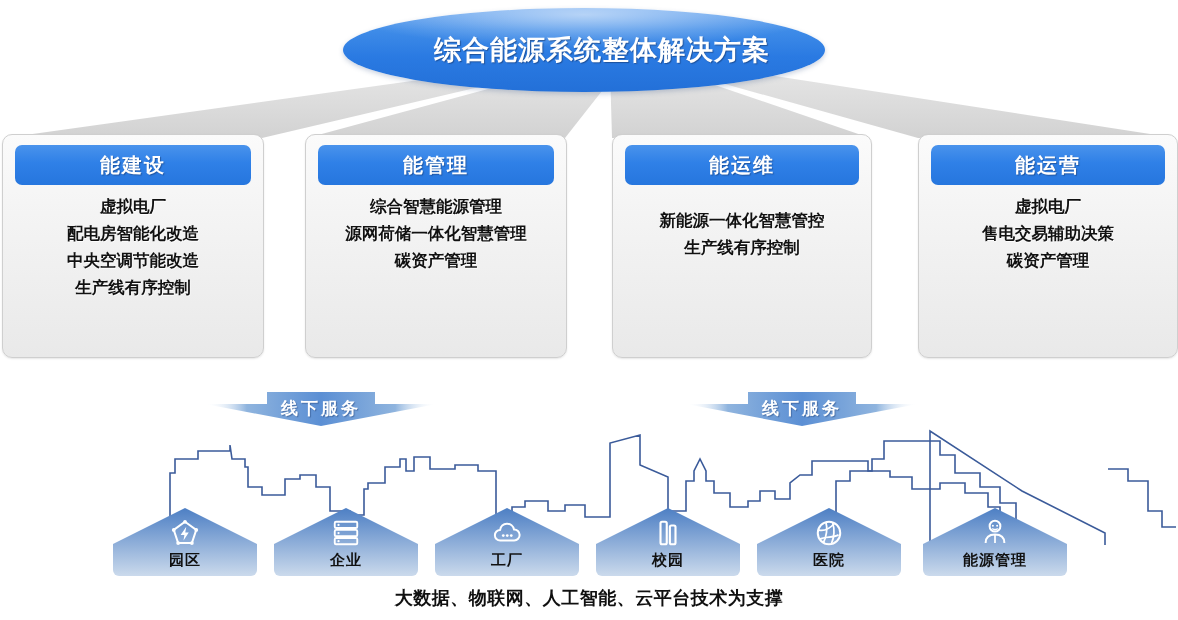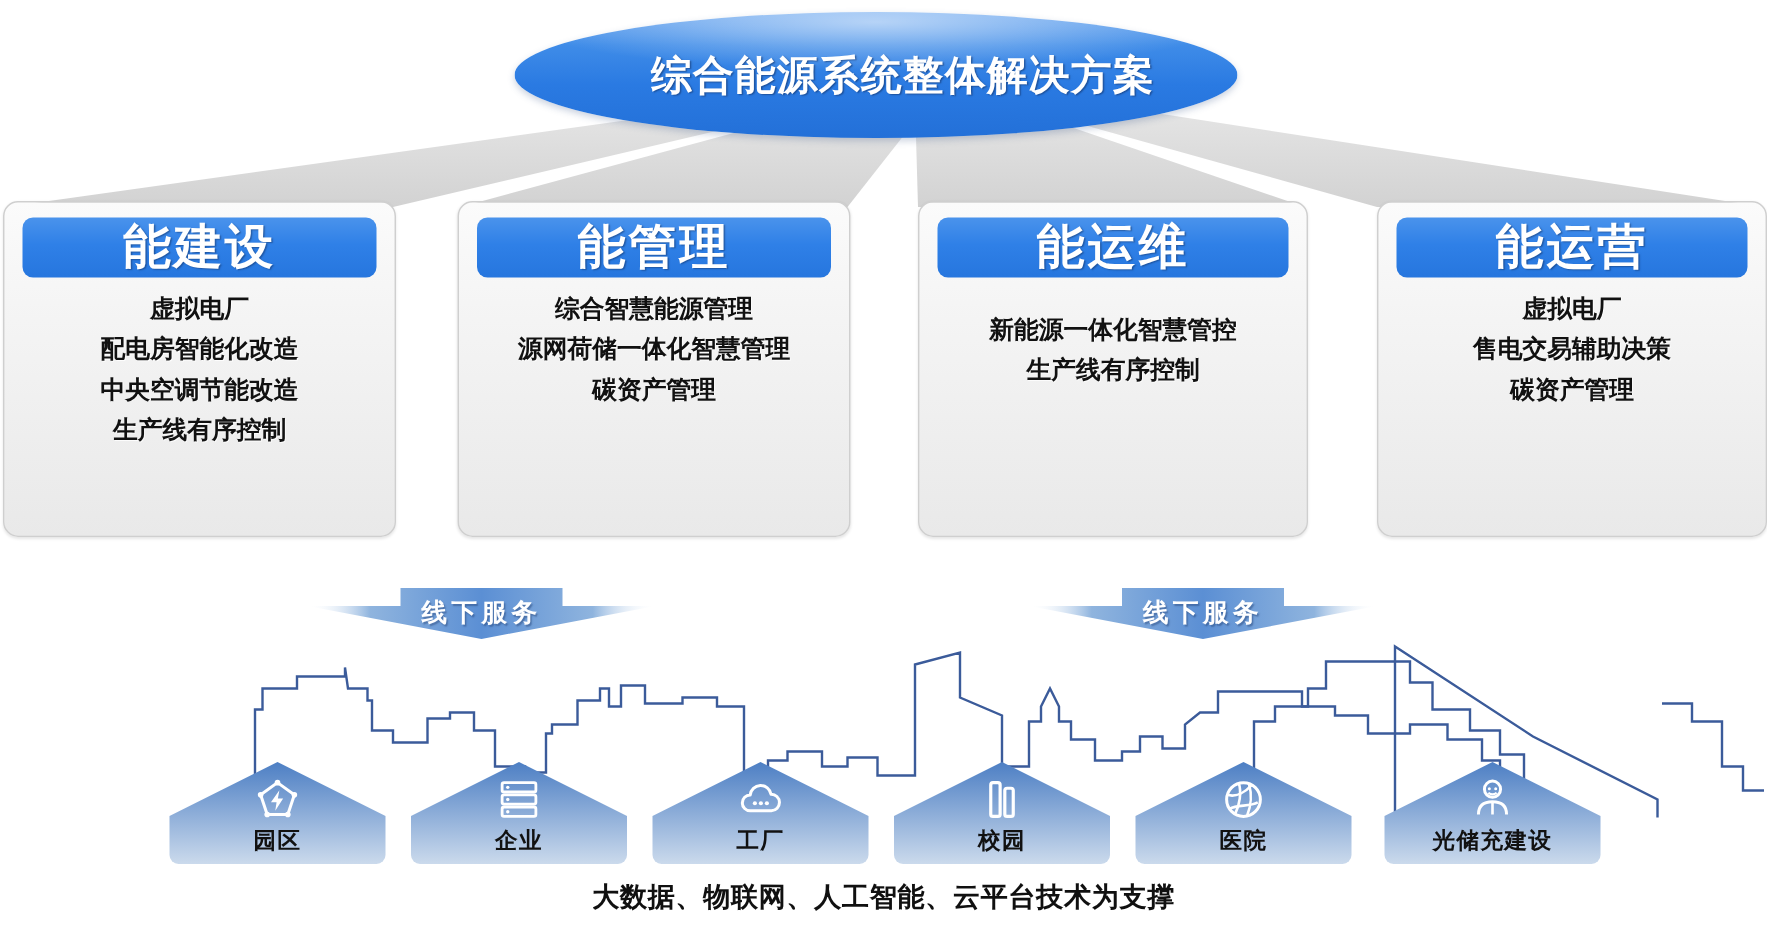--- a/index.html
+++ b/index.html
@@ -55,21 +55,21 @@
   }
   .card-head{
     position:absolute;
     left:12px; right:12px; top:10px;
     height:40px;
     border-radius:7px;
     background:linear-gradient(180deg,#4a93ec 0%,#2f80e7 45%,#2676de 100%);
     display:flex;align-items:center;justify-content:center;
   }
   .card-head .ht{
-    font-size:32px;font-weight:bold;color:#ffffff;
+    font-size:20px;font-weight:bold;color:#ffffff;
     letter-spacing:2px;
     text-shadow:1px 1px 1px rgba(20,50,100,.5);
     white-space:nowrap;
   }
   .card-body{
     position:absolute;
     left:6px;right:6px;top:58px;
     text-align:center;
   }
   .card-body .li{
@@ -343,18 +343,18 @@
       <path d="M80,0 L152,36 L152,62 A6,6 0 0 1 146,68 L14,68 A6,6 0 0 1 8,62 L8,36 Z" fill="url(#gh6)"></path>
     </svg>
     <svg class="hicon" viewBox="0 0 24 24">
       <circle cx="12" cy="6.5" r="4.3" fill="none" stroke="#ffffff" stroke-width="1.6"></circle>
       <circle cx="10.3" cy="6.2" r="0.8" fill="#ffffff"></circle>
         <circle cx="13.7" cy="6.2" r="0.8" fill="#ffffff"></circle>
       <path d="M9.8,8.4 Q12,10.2 14.2,8.4" fill="none" stroke="#ffffff" stroke-width="1.2"></path>
       <path d="M4.5,20 Q4.5,13.2 12,13.2 Q19.5,13.2 19.5,20" fill="none" stroke="#ffffff" stroke-width="1.6"></path>
       <line x1="12" y1="13.4" x2="12" y2="20" stroke="#ffffff" stroke-width="1.4"></line>
     </svg>
-    <span class="hlabel">光储充建设</span>
+    <span class="hlabel">能源管理</span>
   </div>
 
   <div class="footer">大数据、物联网、人工智能、云平台技术为支撑</div>
 
 </div>
 
 </body></html>

